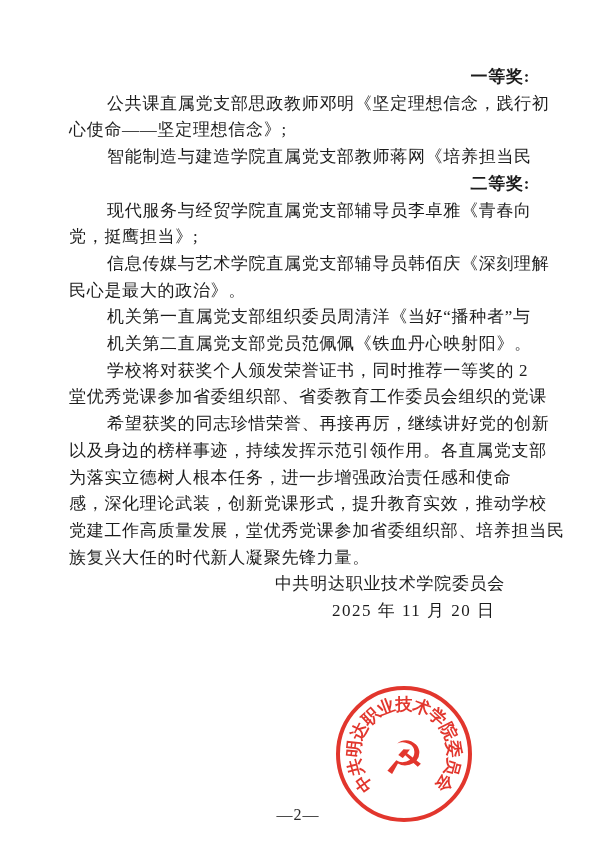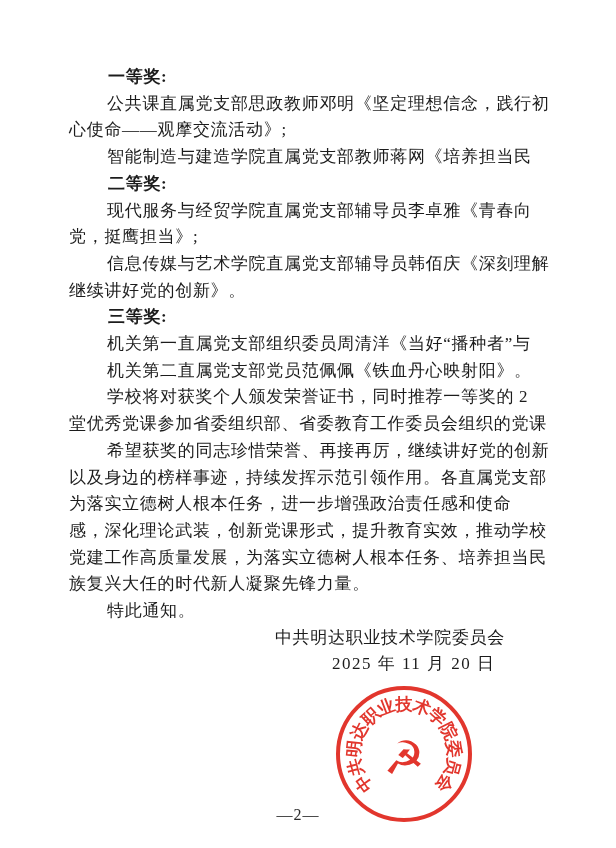--- a/index.html
+++ b/index.html
@@ -13,21 +13,21 @@
   .doc-content {
     position:absolute;
     left:69px; top:64px;
     width:461px;
     color:#1c1c1c;
     font-size:17px;
     line-height:26.7px;
     letter-spacing:0.7px;
   }
   .line { white-space:nowrap; }
-  .line.heading { padding-left:39px; font-weight:bold; }
+  .line.heading { padding-left:39px; font-weight:bold;text-align:right; }
   .line.indent  { padding-left:38px; }
   .line.flush   { padding-left:0; }
   .line.sig     { text-align:right; padding-right:25px; }
   .line.date    { padding-left:263px; letter-spacing:1.5px; }
   .page-number {
     position:absolute;
     left:238px; top:806px;
     width:120px;
     text-align:center;
     color:#2a2a2a;
@@ -57,39 +57,37 @@
     dominant-baseline:central;
     fill:currentColor;
   }
 </style>
 </head>
 <body>
 
 <div class="doc-content">
   <div class="line heading">一等奖:</div>
   <div class="line indent">公共课直属党支部思政教师邓明《坚定理想信念，践行初</div>
-  <div class="line flush">心使命——观摩交流活动》;</div>
+  <div class="line flush">心使命——坚定理想信念》;</div>
   <div class="line indent">智能制造与建造学院直属党支部教师蒋网《培养担当民</div>
   <div class="line heading">二等奖:</div>
   <div class="line indent">现代服务与经贸学院直属党支部辅导员李卓雅《青春向</div>
   <div class="line flush">党，挺鹰担当》;</div>
   <div class="line indent">信息传媒与艺术学院直属党支部辅导员韩佰庆《深刻理解</div>
-  <div class="line flush">继续讲好党的创新》。</div>
-  <div class="line heading">三等奖:</div>
+  <div class="line flush">民心是最大的政治》。</div>
   <div class="line indent">机关第一直属党支部组织委员周清洋《当好“播种者”与</div>
   <div class="line indent">机关第二直属党支部党员范佩佩《铁血丹心映射阳》。</div>
   <div class="line indent">学校将对获奖个人颁发荣誉证书，同时推荐一等奖的 2</div>
   <div class="line flush">堂优秀党课参加省委组织部、省委教育工作委员会组织的党课</div>
   <div class="line indent">希望获奖的同志珍惜荣誉、再接再厉，继续讲好党的创新</div>
   <div class="line flush">以及身边的榜样事迹，持续发挥示范引领作用。各直属党支部</div>
   <div class="line flush">为落实立德树人根本任务，进一步增强政治责任感和使命</div>
   <div class="line flush">感，深化理论武装，创新党课形式，提升教育实效，推动学校</div>
-  <div class="line flush">党建工作高质量发展，为落实立德树人根本任务、培养担当民</div>
+  <div class="line flush">党建工作高质量发展，堂优秀党课参加省委组织部、培养担当民</div>
   <div class="line flush">族复兴大任的时代新人凝聚先锋力量。</div>
-  <div class="line indent">特此通知。</div>
   <div class="line sig">中共明达职业技术学院委员会</div>
   <div class="line date">2025 年 11 月 20 日</div>
 </div>
 
 <svg class="seal" viewBox="0 0 140 140" xmlns="http://www.w3.org/2000/svg" style="color: rgb(224, 37, 27);">
   <circle cx="70" cy="70" r="66" fill="none" stroke="currentColor" stroke-width="4"></circle>
   <g id="seal-ring">
       <text x="29.54915028125263" y="99.38926261462365" transform="rotate(-126 29.54915028125263 99.38926261462365)" class="seal-char">中</text>
       <text x="21.703708685546587" y="82.94095225512604" transform="rotate(-105 21.703708685546587 82.94095225512604)" class="seal-char">共</text>
       <text x="20.273905231586333" y="64.77357683661732" transform="rotate(-84 20.273905231586333 64.77357683661732)" class="seal-char">明</text>

